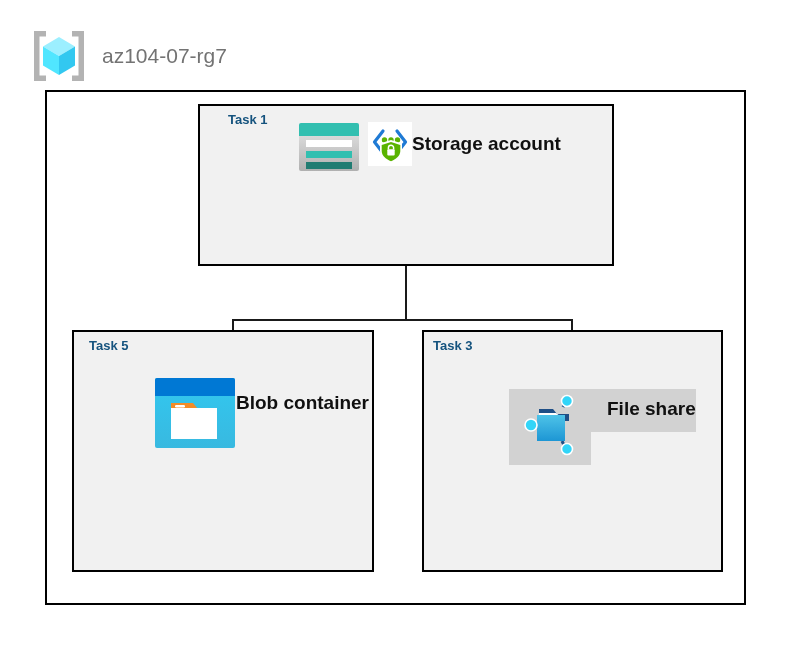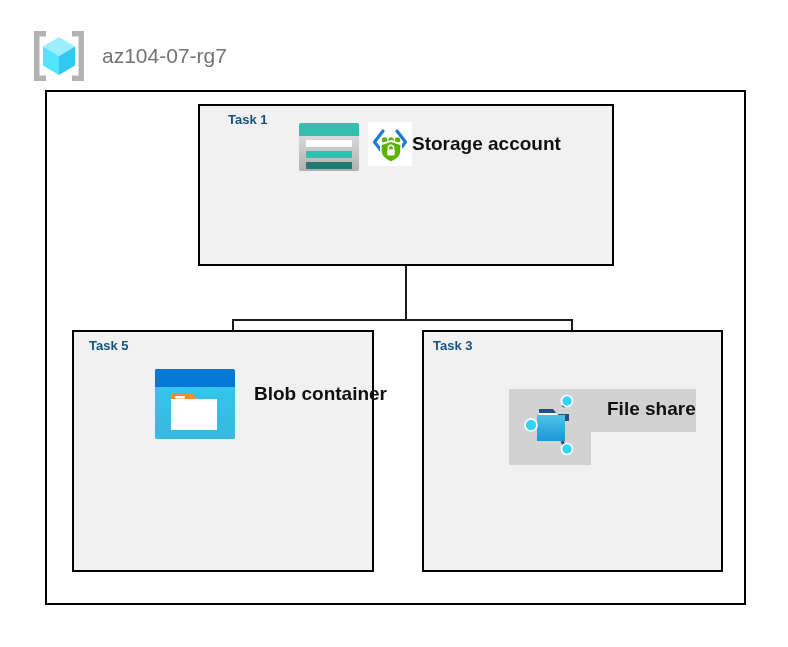--- a/index.html
+++ b/index.html
@@ -110,23 +110,22 @@
     display: flex;
     align-items: flex-start;
     gap: 8px;
     height: 68px;
   }
   #node-storage .node-label { margin-top: 12px; }
 
   
   #node-blob {
     left: 154px;
-    top: 368px;
+    top: 377px;
     width: 170px;
-    gap: 18px;
   }
   #node-blob .node-label { margin-top: 16px; }
 
   
   #node-fileshare {
     left: 509px;
     top: 389px;
     width: 178px;
   }
   .fs-icon-hl {

